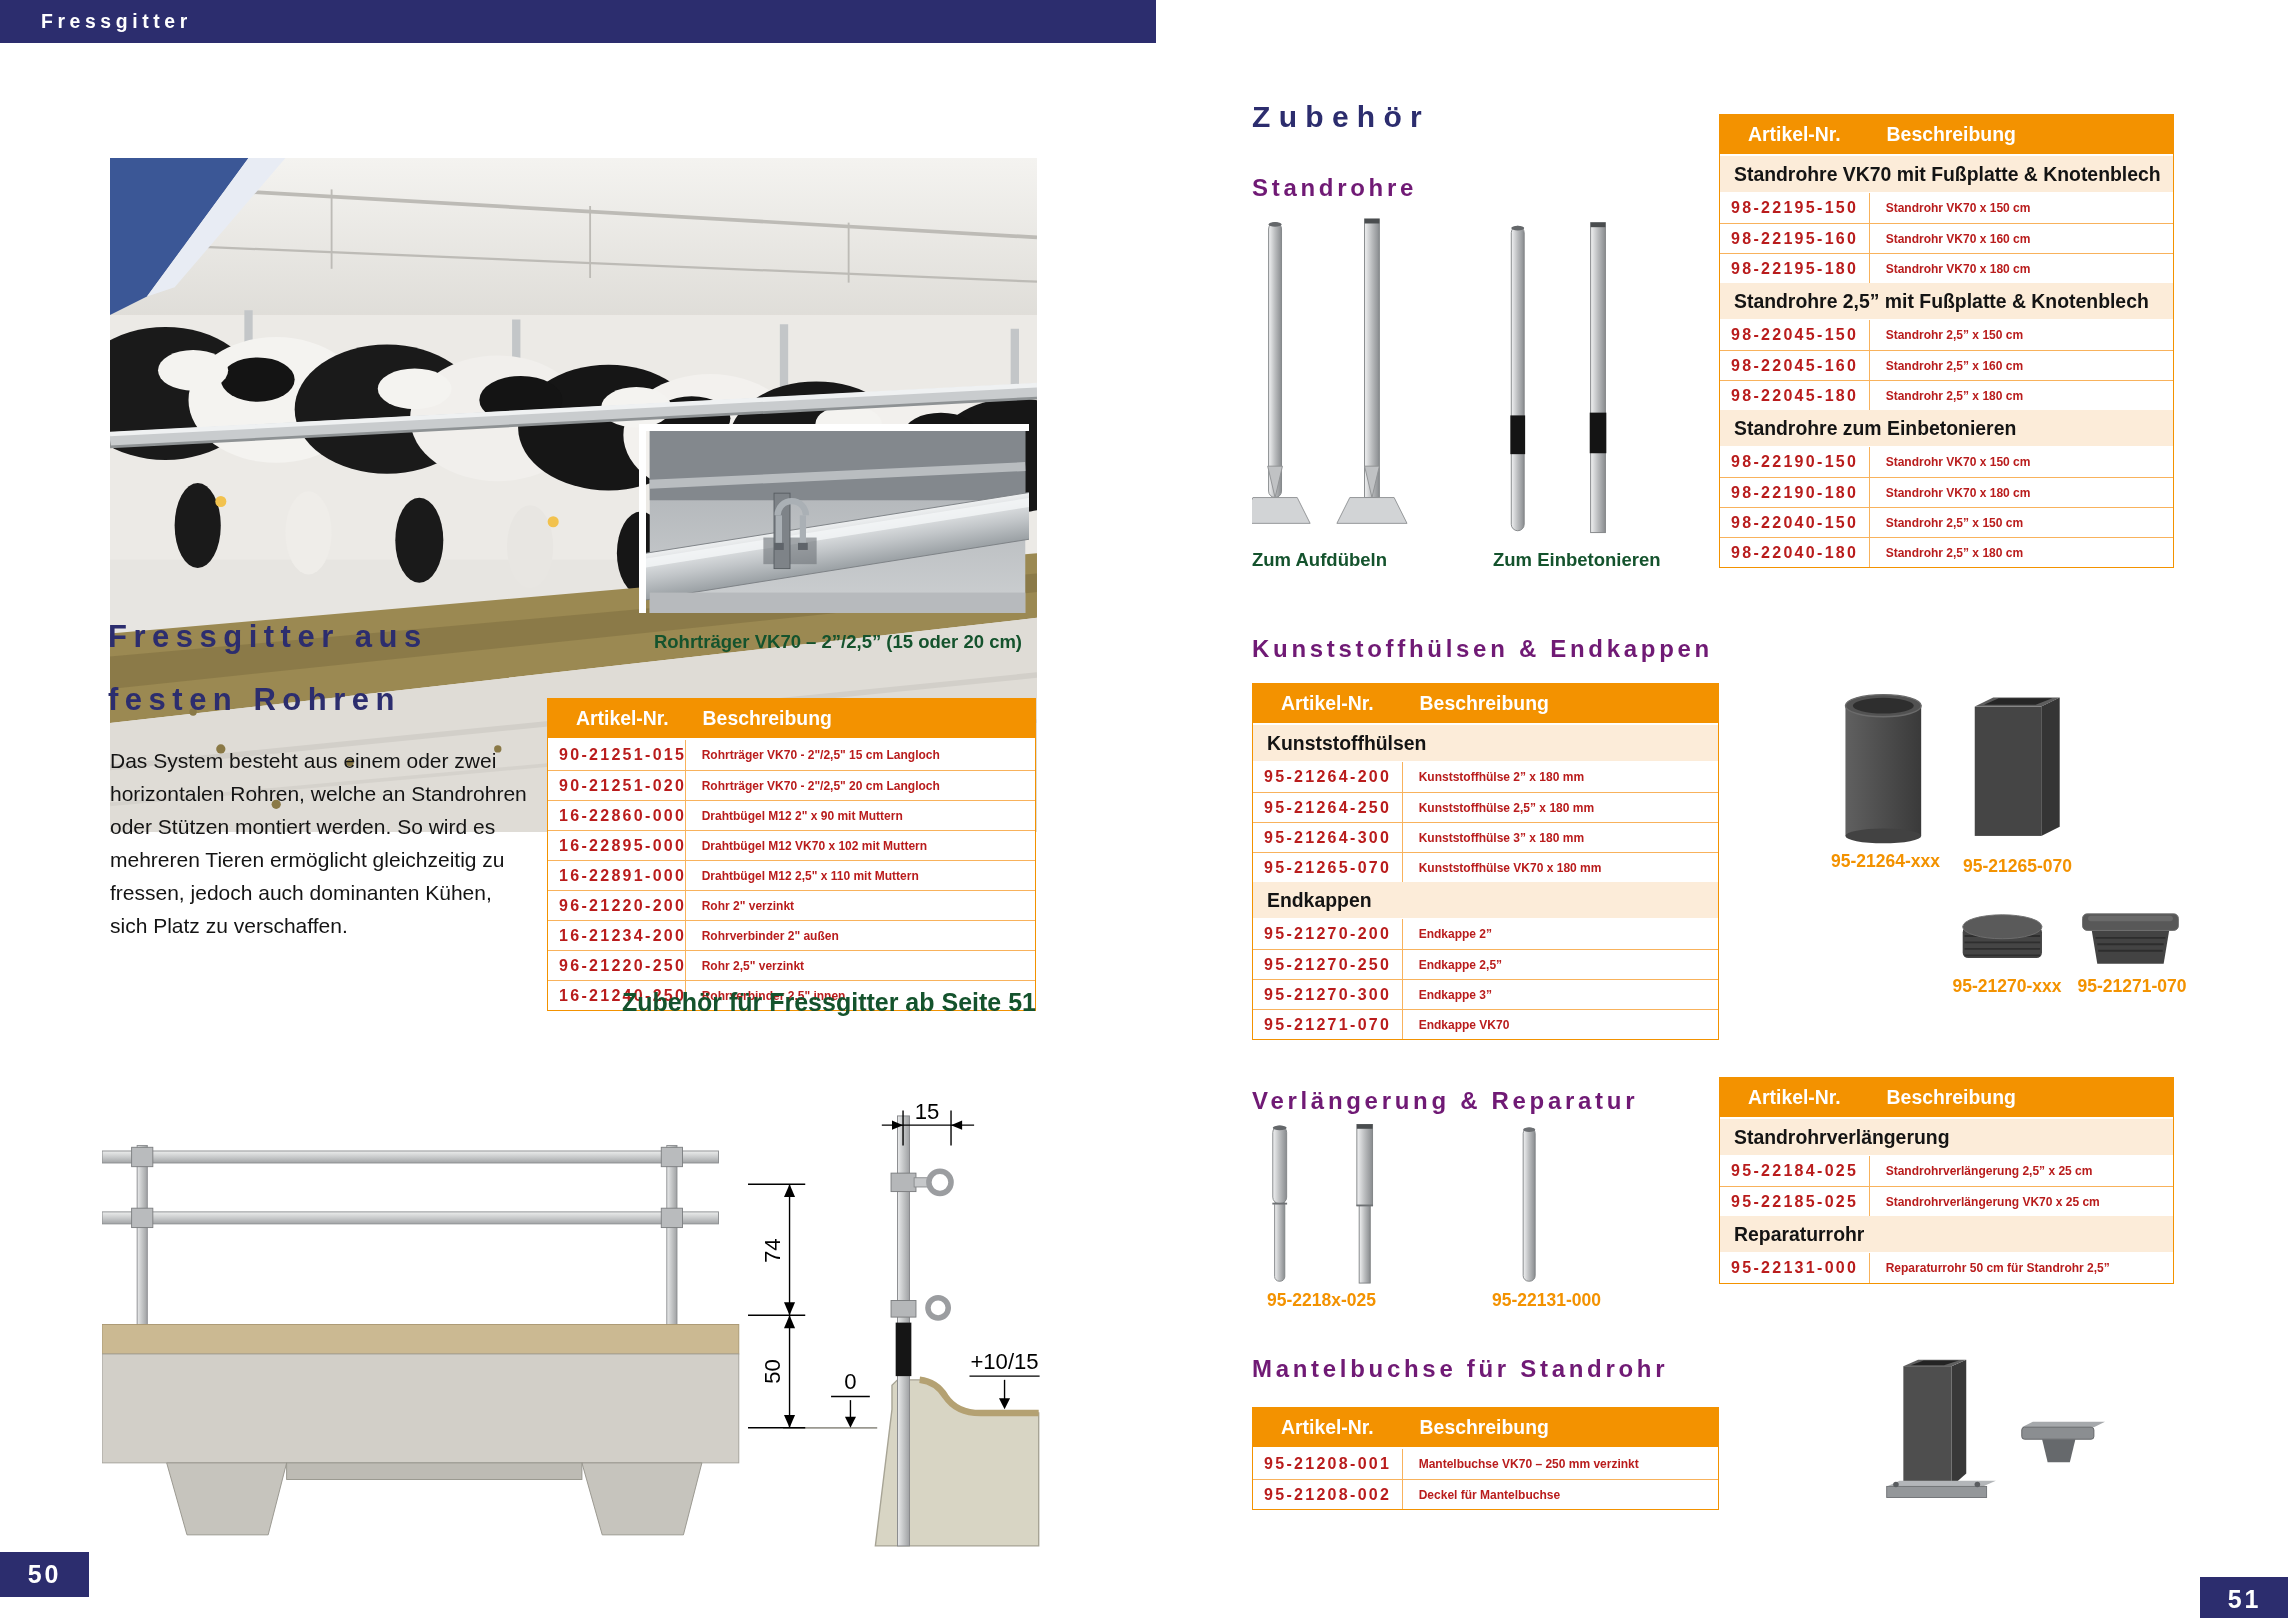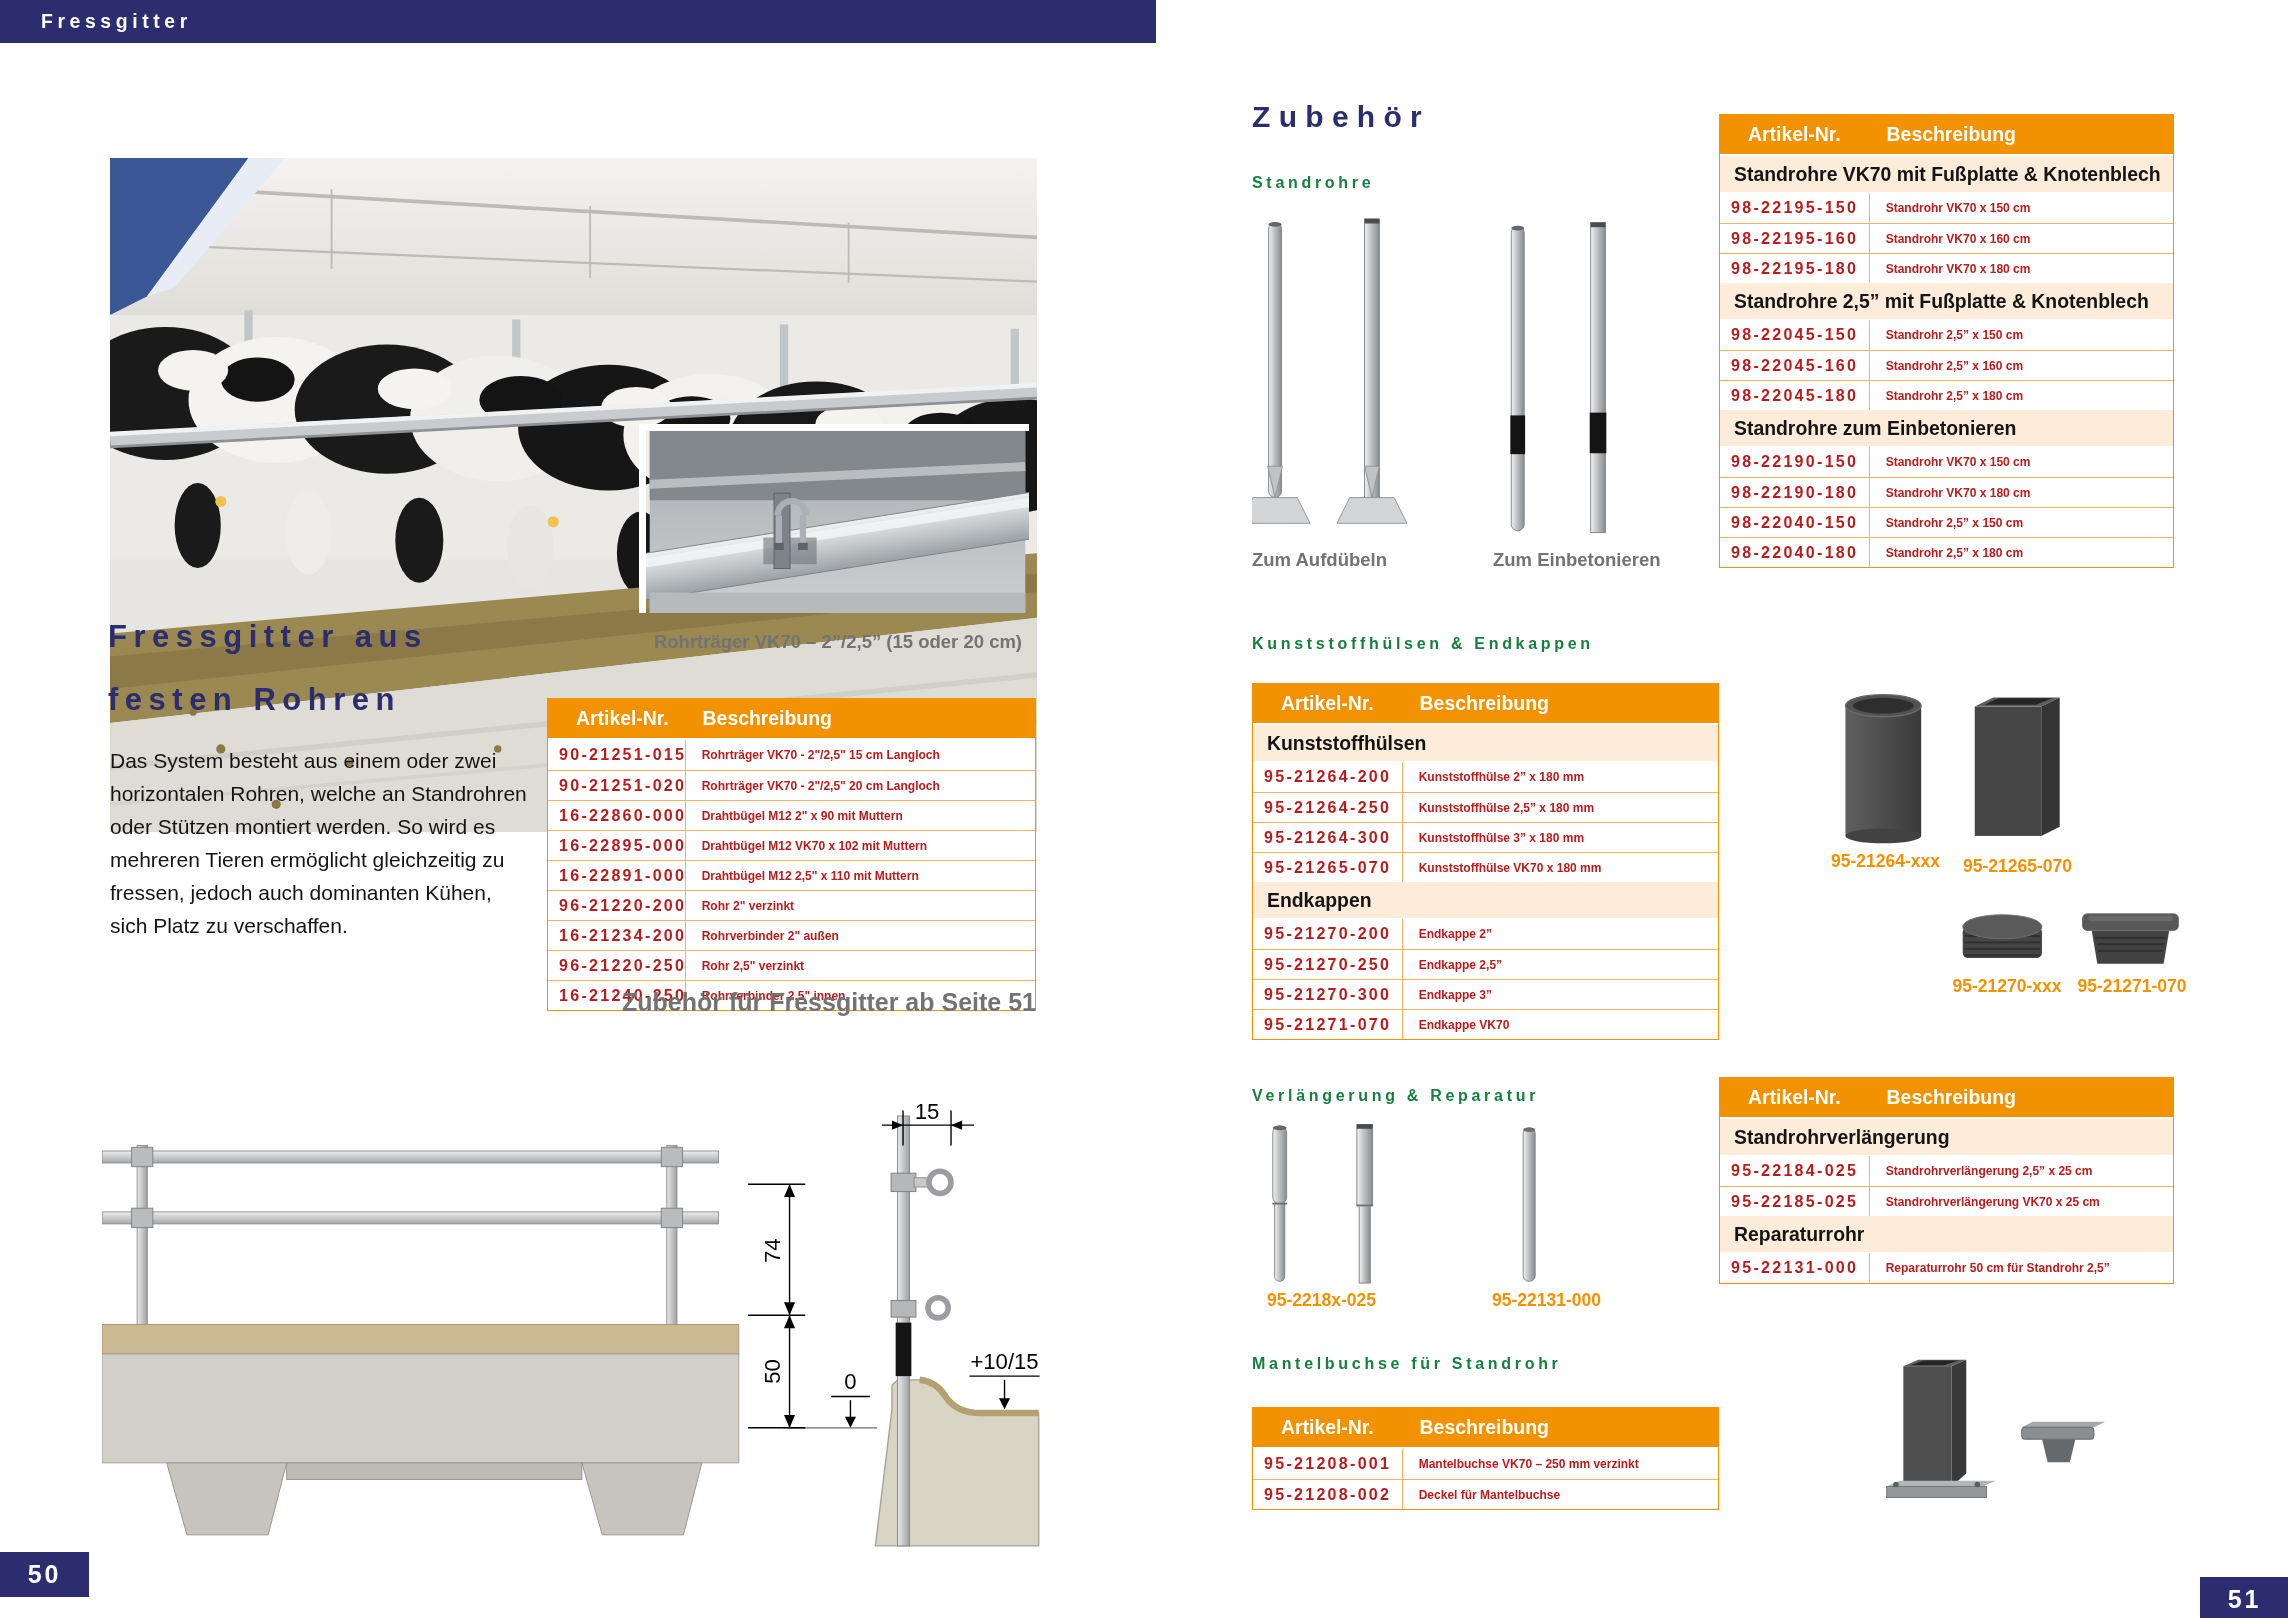--- a/index.html
+++ b/index.html
@@ -11,23 +11,23 @@
   .topbar span { display:inline-block; margin-left:41px; line-height:43px; color:#fff;
                  font-size:19.4px; font-weight:bold; letter-spacing:4.6px; }
 
   .pagebox { width:89px; height:45px; background:#2c2d6e; color:#fff; font-size:25px;
              font-weight:bold; display:flex; align-items:center; justify-content:center;
              letter-spacing:2.8px; }
 
   .h1 { color:#2c2d6e; font-weight:bold; font-size:31px; letter-spacing:6.5px;
         line-height:63px; white-space:nowrap; }
   .h2 { color:#2c2d6e; font-weight:bold; font-size:30px; letter-spacing:8.3px; white-space:nowrap;text-align:center; }
-  .h3 { color:#15803d; font-weight:bold; font-size:16px; letter-spacing:3.7px; white-space:nowrap; }
+  .h3 { color:#701a75; font-weight:bold; font-size:24px; letter-spacing:3.7px; white-space:nowrap; }
   .intro { font-size:21px; line-height:33px; color:#141414; white-space:pre-line; }
-  .ocap { color:#737373; font-weight:bold; font-size:18.5px; white-space:nowrap; }
+  .ocap { color:#14532d; font-weight:bold; font-size:18.5px; white-space:nowrap; }
   .olabel { color:#f39200; font-weight:bold; font-size:17.5px; white-space:nowrap; text-align:center; }
 
   .photo-inset { border-left:7.4px solid #fff; border-top:7.4px solid #fff; }
 
   .tbl { position:absolute; background:#fff; border:1.8px solid #f39200; }
   .t-head { display:flex; align-items:center; height:41px; background:#f39200; color:#fff;
             font-size:19.4px; font-weight:bold; border-bottom:2.8px solid #fff; }
   .t-head .hc1 { flex:0 0 138px; padding-left:28px; }
   .t-head .hc2 { padding-left:16.6px; }
   .t-sec { display:flex; align-items:center; height:37px; background:#fcecd9; color:#141414;

